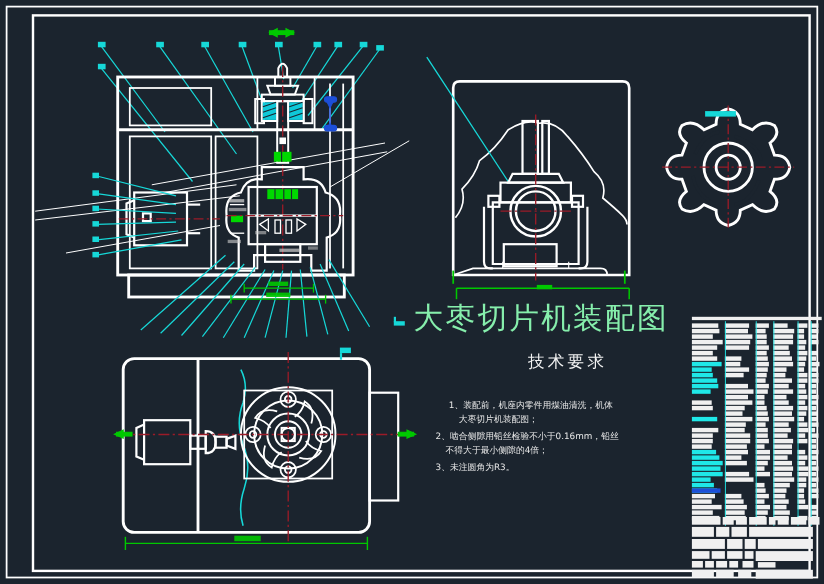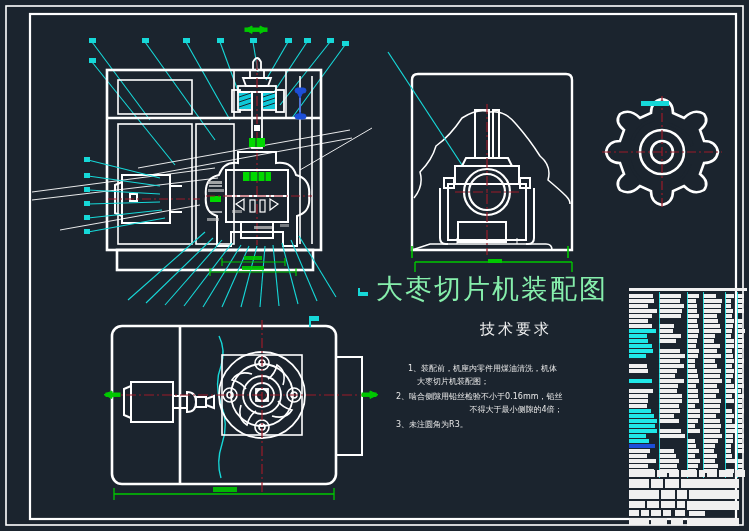--- a/index.html
+++ b/index.html
@@ -418,21 +418,21 @@
 
   <div class="title-main" style="left:376px;top:271px;">大枣切片机装配图</div>
 
   <div class="title-tech" style="left:480px;top:320px;">技术要求</div>
 
   <div class="req" style="left:396px;top:362px;margin-left:12px;">
     <span>1、</span><span>装配前，机座内零件用煤油清洗，机体</span><br>
     <span class="ind"></span><span>大枣切片机装配图；</span>
   </div>
 
-  <div class="req" style="left:396px;top:390px;text-align:right;">
+  <div class="req" style="left:396px;top:390px;">
     <span>2、</span><span>啮合侧隙用铅丝检验不小于0.16mm，铅丝</span><br>
     <span class="ind"></span><span>不得大于最小侧隙的4倍；</span>
   </div>
 
   <div class="req" style="left:396px;top:418px;">
     <span>3、</span><span>未注圆角为R3。</span>
   </div>
 
   <div id="bom">
       <div class="cellw" style="left: 0px; top: 0px; width: 118px; height: 3px; background: rgb(240, 240, 240);"></div>

